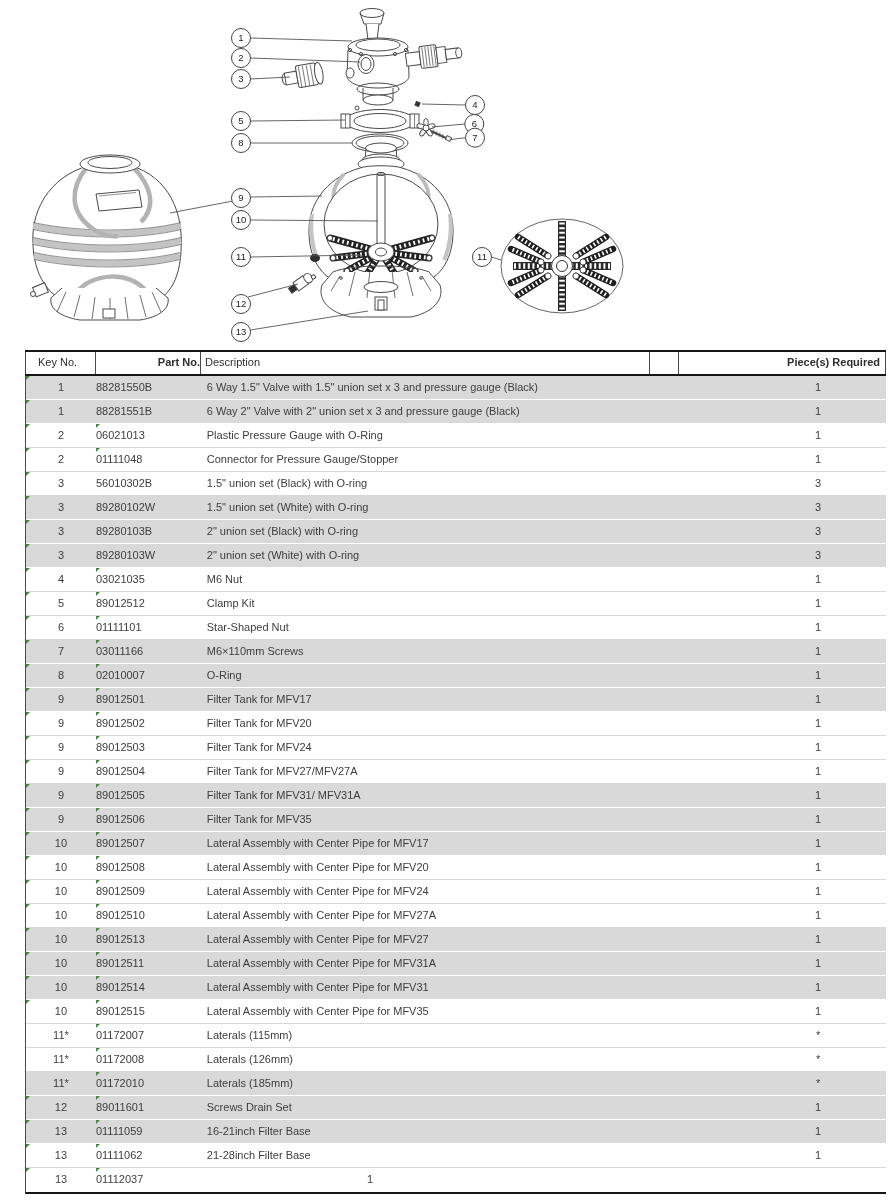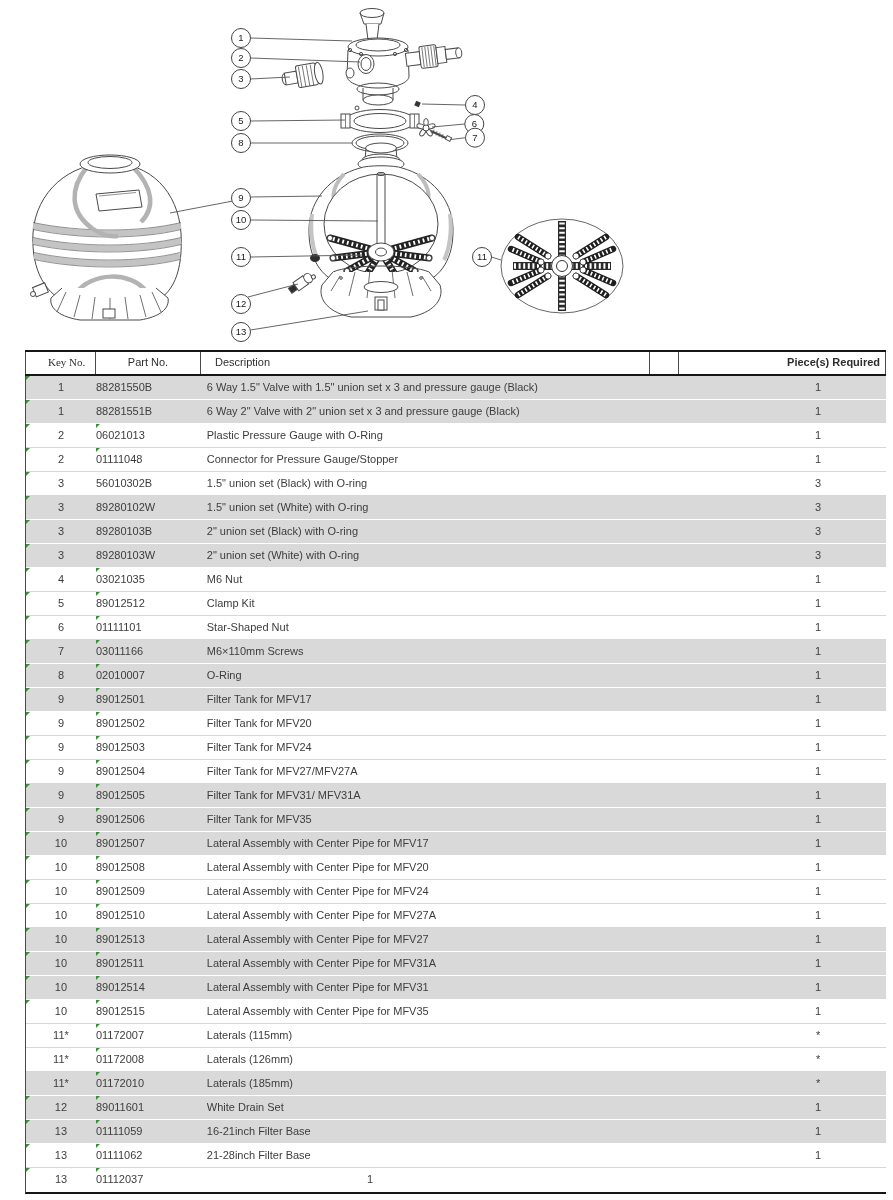--- a/index.html
+++ b/index.html
@@ -5,23 +5,23 @@
   html,body{margin:0;padding:0;background:#fff;}
   .page{position:relative;width:893px;height:1200px;background:#fff;overflow:hidden;
         font-family:"Liberation Sans",sans-serif;color:#3d3d3d;}
   .diagram{position:absolute;top:0;left:0;}
   
   .parts-table{position:absolute;left:25px;top:350px;width:861px;font-size:11px;}
   .thead{display:flex;height:26px;line-height:21px;box-sizing:border-box;
          border-top:2px solid #161616;border-bottom:2px solid #161616;color:#2e2e2e;}
   .h{box-sizing:border-box;border-left:1px solid #4a4a4a;height:100%;}
   .h:last-child{border-right:1px solid #4a4a4a;}
-  .h-key{width:70px;padding-left:22px;font-family:Liberation Serif, serif;}
-  .h-part{width:105px;text-align:center;}
-  .h-desc{width:449px;padding-left:14px;}
+  .h-key{width:70px;padding-left:12px;}
+  .h-part{width:105px;text-align:right;font-weight:bold;}
+  .h-desc{width:449px;padding-left:4px;}
   .h-mini{width:29px;}
   .h-pieces{width:208px;text-align:right;padding-right:5px;font-weight:bold;}
   .tbody{border-left:1px solid #4a4a4a;border-bottom:2px solid #161616;}
   .trow{display:flex;height:24px;line-height:23px;box-sizing:border-box;
         border-bottom:1px solid #d8d8d8;position:relative;background:#fff;}
   .trow.shaded{background:#d9d9d9;border-bottom-color:#fff;}
   .trow:last-child{border-bottom:none;}
   .cell{box-sizing:border-box;position:relative;overflow:hidden;white-space:nowrap;}
   .c-key{width:70px;text-align:center;}
   .c-part{width:105px;text-align:left;}
@@ -459,21 +459,21 @@
         </div>
         <div class="trow shaded">
           <div class="cell c-key">11*</div>
           <div class="cell c-part">01172010<span class="cmark"></span></div>
           <div class="cell c-desc">Laterals (185mm)</div>
           <div class="cell c-pieces">*</div>
         </div>
         <div class="trow shaded">
           <div class="cell c-key">12<span class="cmark"></span></div>
           <div class="cell c-part">89011601<span class="cmark"></span></div>
-          <div class="cell c-desc">White Drain Set</div>
+          <div class="cell c-desc">Screws Drain Set</div>
           <div class="cell c-pieces">1</div>
         </div>
         <div class="trow shaded">
           <div class="cell c-key">13<span class="cmark"></span></div>
           <div class="cell c-part">01111059<span class="cmark"></span></div>
           <div class="cell c-desc">16-21inch Filter Base</div>
           <div class="cell c-pieces">1</div>
         </div>
         <div class="trow">
           <div class="cell c-key">13<span class="cmark"></span></div>

